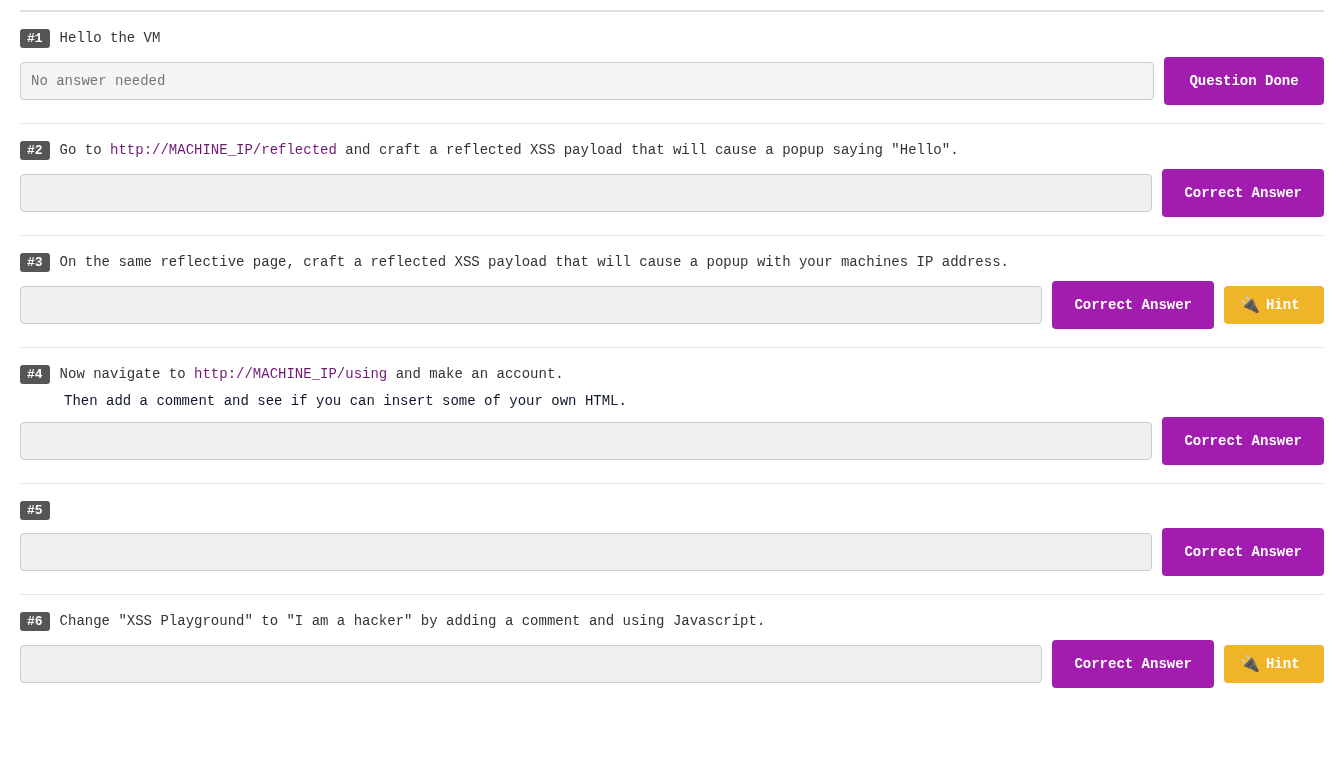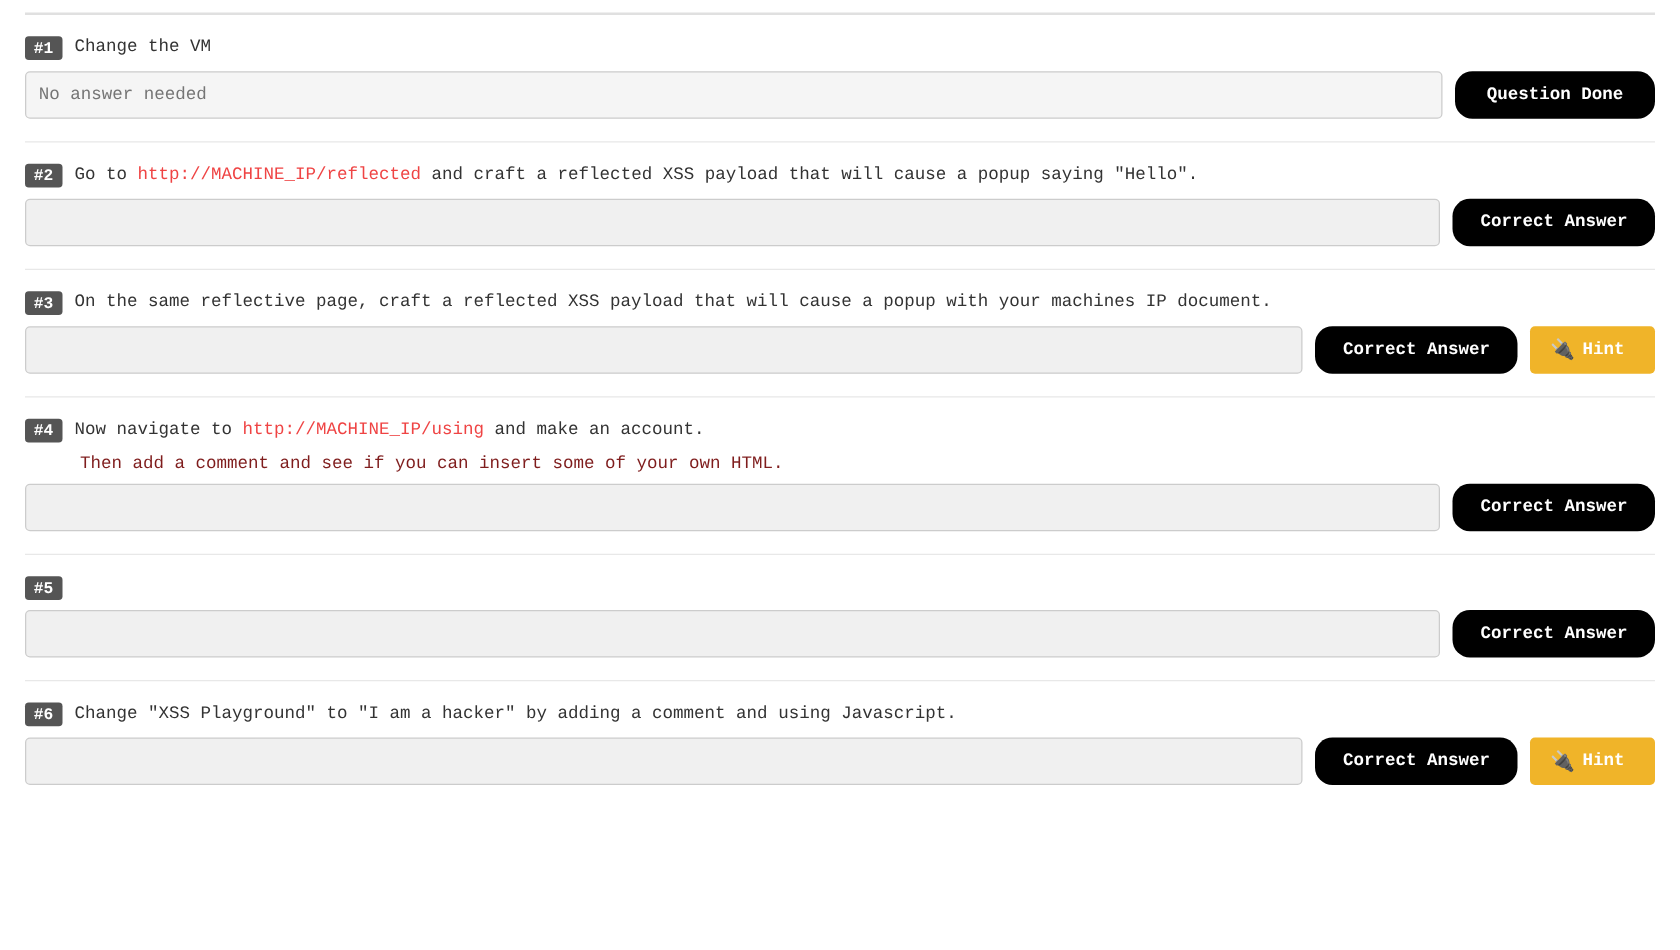--- a/index.html
+++ b/index.html
@@ -36,26 +36,26 @@
       white-space: nowrap;
       flex-shrink: 0;
       margin-top: 1px;
     }
     .question-text {
       font-size: 14px;
       color: #333;
       line-height: 1.5;
     }
     .question-text a {
-      color: #ef4444;
+      color: #701a75;
       text-decoration: none;
     }
     .question-subtext {
       font-size: 14px;
-      color: #7f1d1d;
+      color: #0f172a;
       margin-left: 44px;
       margin-bottom: 8px;
       margin-top: 0;
     }
     .answer-row {
       display: flex;
       align-items: center;
       gap: 10px;
     }
     .answer-input {
@@ -66,26 +66,26 @@
       padding: 0 10px;
       font-size: 14px;
       background: #f5f5f5;
       color: #999;
       font-family: 'Courier New', Courier, monospace;
     }
     .answer-input-filled {
       background: #f0f0f0;
     }
     .btn-green {
-      background: #000000;
+      background: #a21caf;
       color: #fff;
       border: none;
-      border-radius: 14px;
+      border-radius: 4px;
       padding: 0 22px;
-      height: 38px;
+      height: 48px;
       font-size: 14px;
       font-family: 'Courier New', Courier, monospace;
       font-weight: bold;
       cursor: pointer;
       white-space: nowrap;
       min-width: 160px;
     }
     .btn-yellow {
       background: #f0b429;
       color: #fff;
@@ -114,21 +114,21 @@
   </style>
 </head>
 <body>
 
 <div class="page-container">
   <div class="top-border"></div>
 
   <div class="question-block">
     <div class="question-header">
       <span class="question-number">#1</span>
-      <span class="question-text">Change the VM</span>
+      <span class="question-text">Hello the VM</span>
     </div>
     <div class="answer-row">
       <input class="answer-input" type="text" disabled="" placeholder="No answer needed" style="">
       <button class="btn-green">Question Done</button>
     </div>
   </div>
 
   <hr class="divider">
 
   <div class="question-block">
@@ -140,21 +140,21 @@
       <input class="answer-input answer-input-filled" type="text" placeholder="" style="">
       <button class="btn-green">Correct Answer</button>
     </div>
   </div>
 
   <hr class="divider">
 
   <div class="question-block">
     <div class="question-header">
       <span class="question-number">#3</span>
-      <span class="question-text">On the same reflective page, craft a reflected XSS payload that will cause a popup with your machines IP document.</span>
+      <span class="question-text">On the same reflective page, craft a reflected XSS payload that will cause a popup with your machines IP address.</span>
     </div>
     <div class="answer-row">
       <input class="answer-input answer-input-filled" type="text" placeholder="" style="">
       <button class="btn-green">Correct Answer</button>
       <button class="btn-yellow">
         <span class="hint-icon">🔌</span>
         <span>Hint</span>
       </button>
     </div>
   </div>

